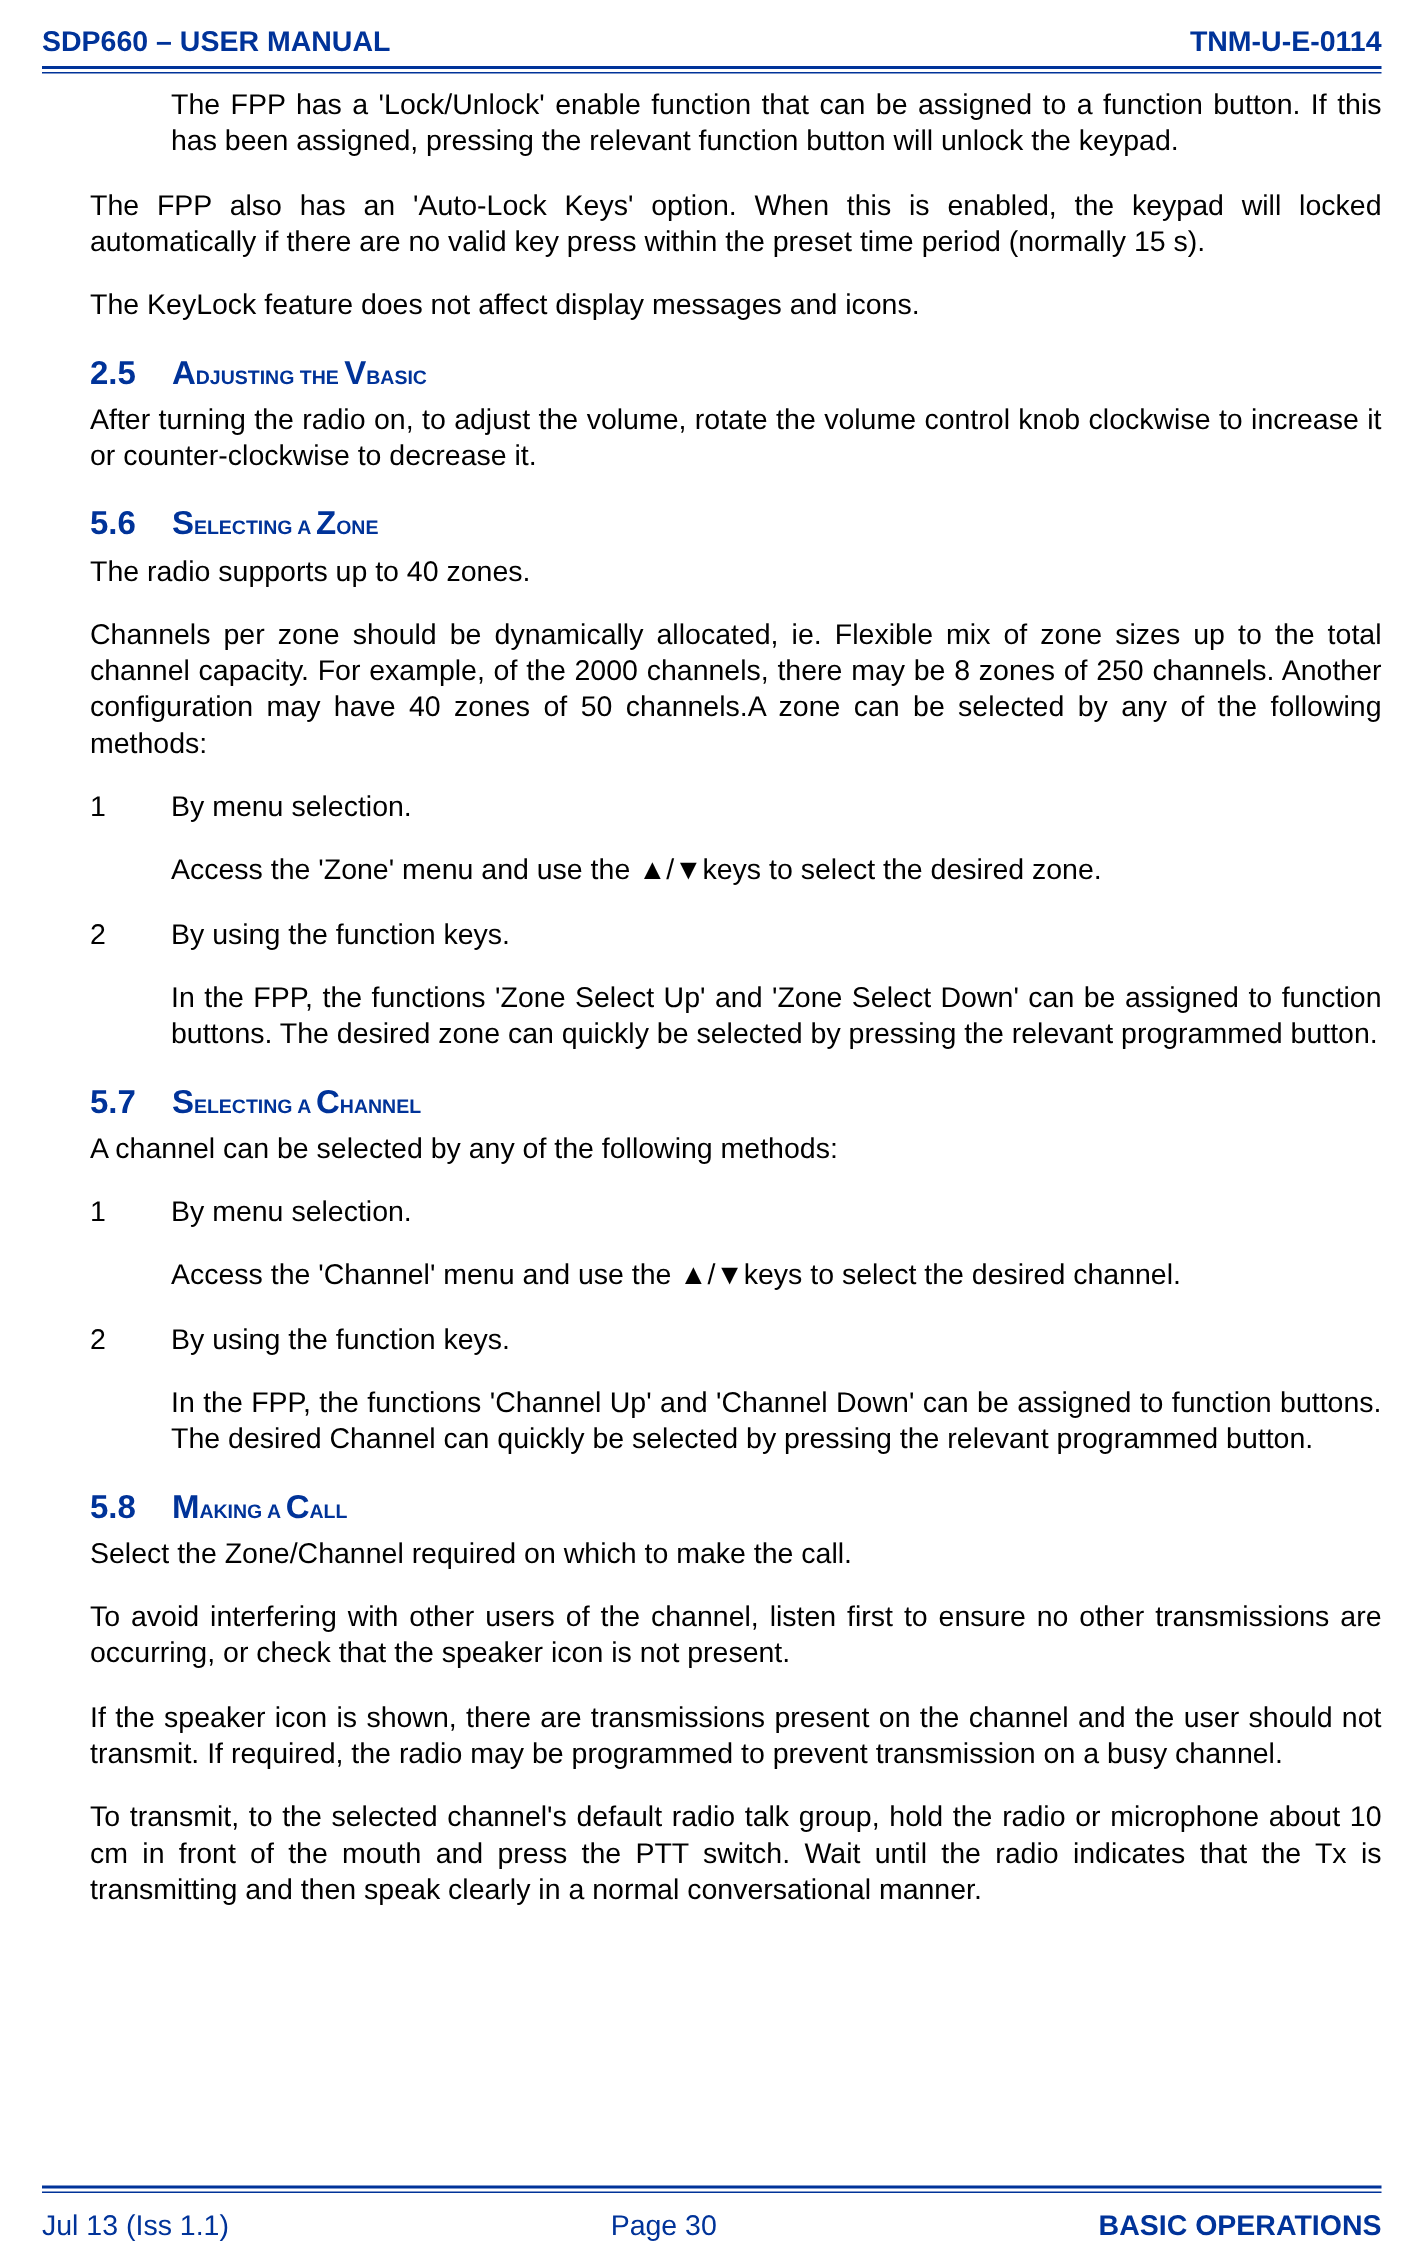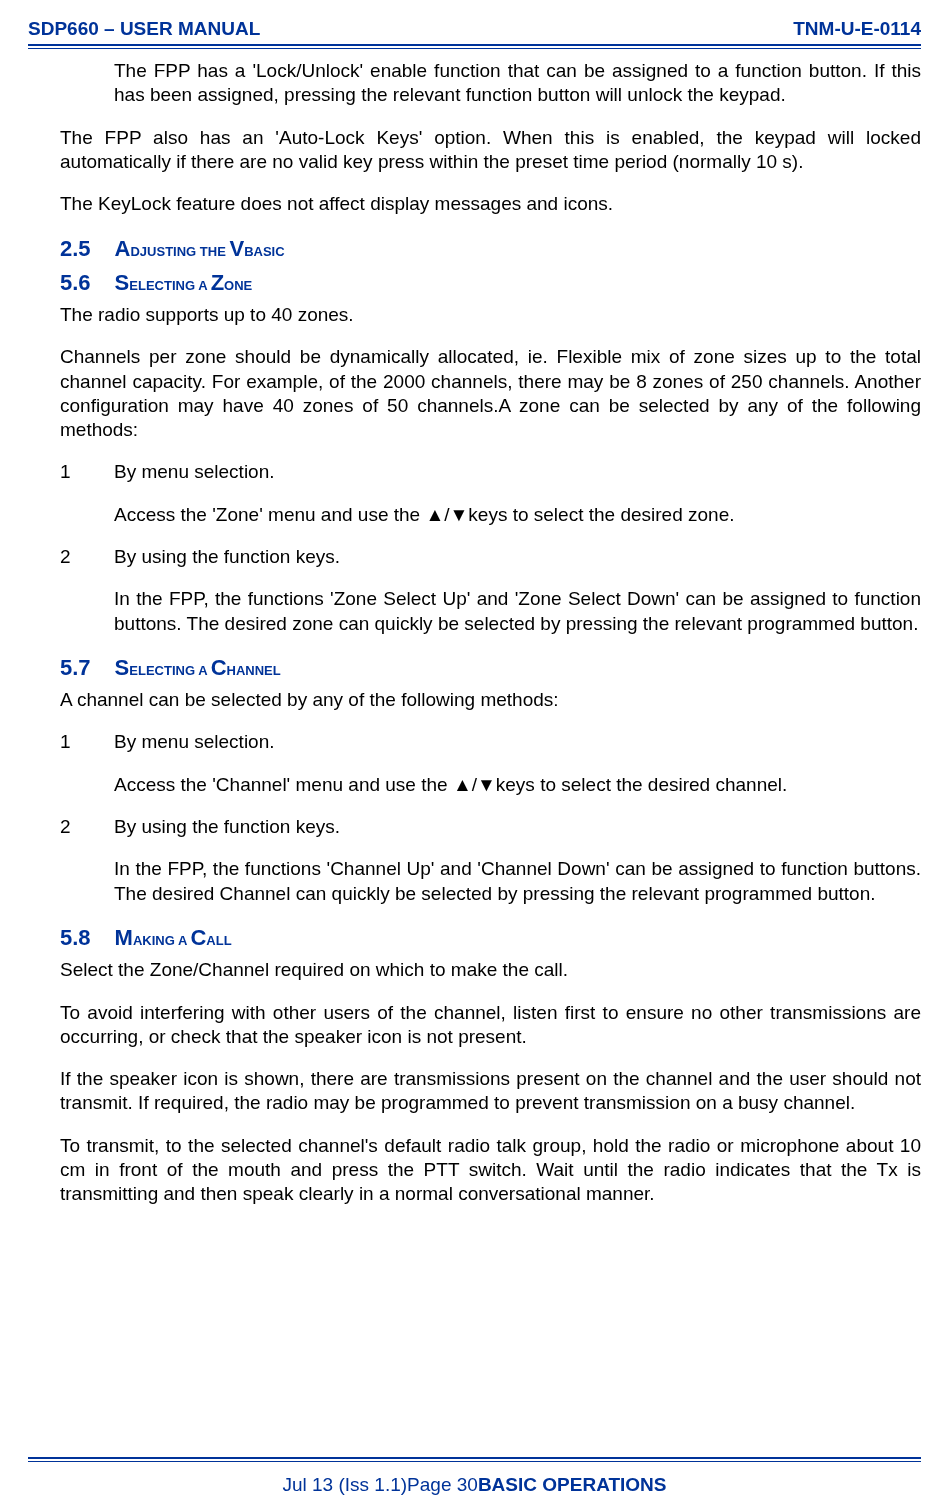--- a/index.html
+++ b/index.html
@@ -72,21 +72,21 @@
   }
   .list-txt {
     flex: 1;
   }
   .ftr {
     position: absolute;
     left: 28px;
     right: 28px;
     bottom: 16px;
     display: flex;
-    justify-content: center;
+    justify-content: space-between;
     color: #003399;
     font-size: 19px;
   }
   .ftr .l { }
   .ftr .c { }
   .ftr .r { font-weight: bold; }
 </style>
 </head>
 <body>
 
@@ -94,26 +94,27 @@
 
   <div class="hdr">
     <span>SDP660 – USER MANUAL</span>
     <span>TNM-U-E-0114</span>
   </div>
   <div class="rule-thick"></div>
 
   <div class="body-text">
 
     <p class="para para-indent">The FPP has a 'Lock/Unlock' enable function that can be assigned to a function button.  If this has been assigned, pressing the relevant function button will unlock the keypad.</p>
-    <p class="para">The FPP also has an 'Auto-Lock Keys' option.  When this is enabled, the keypad will locked automatically if there are no valid key press within the preset time period (normally 10 s).</p>
+    <p class="para">The FPP also has an 'Auto-Lock Keys' option.  When this is enabled, the keypad will locked automatically if there are no valid key press within the preset time period (normally 15 s).</p>
     <p class="para">The KeyLock feature does not affect display messages and icons.</p>
 
     <div class="h2">
       <span class="num">2.5</span><span><span>A</span><span class="sc">DJUSTING THE </span><span>V</span><span class="sc">BASIC</span></span>
     </div>
+    <p class="para">After turning the radio on, to adjust the volume, rotate the volume control knob clockwise to increase it or counter-clockwise to decrease it.</p>
 
     <div class="h2">
       <span class="num">5.6</span><span><span>S</span><span class="sc">ELECTING A </span><span>Z</span><span class="sc">ONE</span></span>
     </div>
     <p class="para">The radio supports up to 40 zones.</p>
     <p class="para">Channels per zone should be dynamically allocated, ie. Flexible mix of zone sizes up to the total channel capacity. For example, of the 2000 channels, there may be 8 zones of 250 channels. Another configuration may have 40 zones of 50 channels.A zone can be selected by any of the following methods:</p>
 
     <div class="list-row">
       <div class="list-num">1</div>
       <div class="list-txt">By menu selection.</div>

